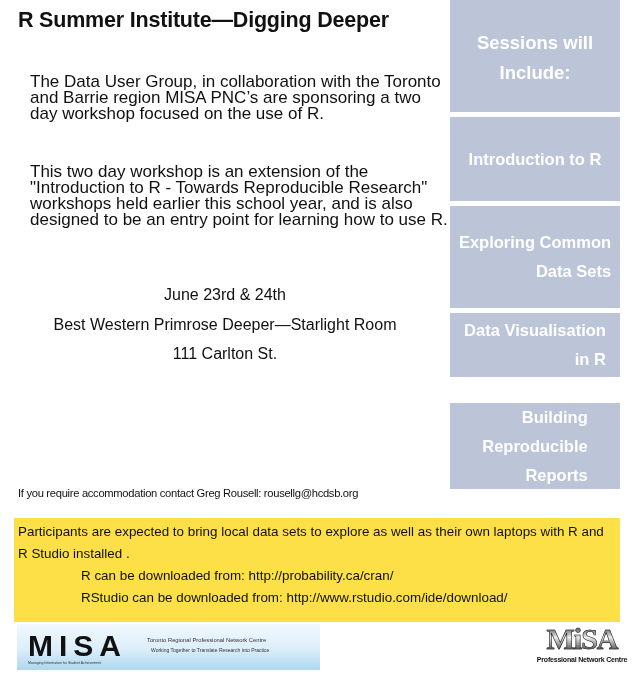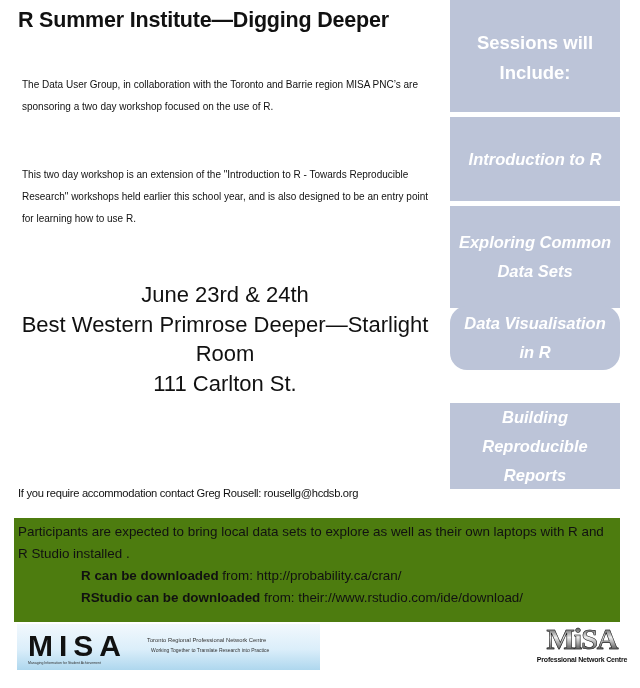--- a/index.html
+++ b/index.html
@@ -1,39 +1,39 @@
 <!DOCTYPE html>
 <html><head>
   <meta charset="utf-8">
   <style>
     html, body { margin: 0; padding: 0; background: #ffffff; }
     body { width: 640px; height: 688px; position: relative; overflow: hidden;
            font-family: "Liberation Sans", "DejaVu Sans", sans-serif; color: #111; }
     .title { position: absolute; left: 18px; top: 8px; font-size: 21.5px; font-weight: bold;
              letter-spacing: -0.2px; white-space: nowrap; }
-    .para { position: absolute; left: 22px; width: 420px; font-size: 10px; line-height: 22px; }
+    .para { position: absolute; left: 30px; width: 420px; font-size: 17px; line-height: 16px; }
     .p1 { top: 74px; }
     .p2 { top: 164px; }
     .venue { position: absolute; left: 0; width: 450px; top: 280px; text-align: center;
-             font-size: 22px; line-height: 29.5px; }
+             font-size: 16px; line-height: 29.5px; }
     .contact { position: absolute; left: 18px; top: 487px; font-size: 11.2px; letter-spacing: -0.3px; }
     .side { position: absolute; left: 450px; width: 170px; background: #bcc4d8; color: #ffffff;
             display: flex; align-items: center; justify-content: center; text-align: center;
             font-weight: bold; }
     .side span { display: block; }
     .s0 { top: 0; height: 112px; font-size: 18.5px; line-height: 30px; padding-top: 3px; box-sizing: border-box; }
     .s1 { top: 117px; height: 84px; }
     .s2 { top: 206px; height: 102px; }
-    .s3 { top: 306px; height: 64px; border-radius: 17px; }
+    .s3 { top: 313px; height: 64px; }
     .s4 { top: 403px; height: 86px; }
-    .session { font-style: italic; font-size: 16.5px; line-height: 29px; padding: 0 6px; }
+    .session { font-size: 16.5px; line-height: 29px; padding: 0 6px; text-align: right; }
     .notice { position: absolute; left: 14px; top: 518px; width: 606px; height: 104px;
-              background: #4d7c0f; box-sizing: border-box; padding: 3px 4px; font-size: 13.4px; line-height: 22px; }
+              background: #fde047; box-sizing: border-box; padding: 3px 4px; font-size: 13.4px; line-height: 22px; }
     .notice .dl { padding-left: 63px; }
-    .notice b { font-weight: bold; margin-top: 16px; }
+    .notice b { font-weight: normal; margin-top: 16px; }
     .misa-banner { position: absolute; left: 17px; top: 624px; width: 303px; height: 46px;
                    background: linear-gradient(180deg, #f2f8fd 0%, #dbeefa 55%, #aed7ee 100%); }
     .misa-word { position: absolute; left: 11px; top: 5px; font-size: 30px; font-weight: bold;
                  letter-spacing: 6px; color: #111; font-family: "Liberation Sans", sans-serif; }
     .misa-sub { position: absolute; left: 11px; top: 37px; font-size: 3.5px; color: #333; white-space: nowrap; }
     .misa-t1 { position: absolute; left: 130px; top: 13px; font-size: 5.8px; color: #333; white-space: nowrap; }
     .misa-t2 { position: absolute; left: 134px; top: 23px; font-size: 5px; color: #333; white-space: nowrap; }
     .pnc-logo { position: absolute; left: 534px; top: 624px; width: 96px; height: 52px; text-align: center; }
     .pnc-word { font-family: "Liberation Serif", serif; font-size: 30px; font-weight: bold; line-height: 30px;
                 background: linear-gradient(180deg, #222 0%, #eee 45%, #222 100%);
@@ -87,21 +87,21 @@
     <span>Reports</span>
   </div>
 </div>
 
 <div class="notice">
   <div>Participants are expected to bring local data sets to explore as well as their own laptops with R and R Studio installed .</div>
   <div class="dl">
     <b>R can be downloaded</b><span> from: http://probability.ca/cran/</span>
   </div>
   <div class="dl">
-    <b>RStudio can be downloaded</b><span> from: their://www.rstudio.com/ide/download/</span>
+    <b>RStudio can be downloaded</b><span> from: http://www.rstudio.com/ide/download/</span>
   </div>
 </div>
 
 <div class="misa-banner">
   <div class="misa-word">MISA</div>
   <div class="misa-sub">Managing Information for Student Achievement</div>
   <div class="misa-t1">Toronto Regional Professional Network Centre</div>
   <div class="misa-t2">Working Together to Translate Research into Practice</div>
 </div>
 

